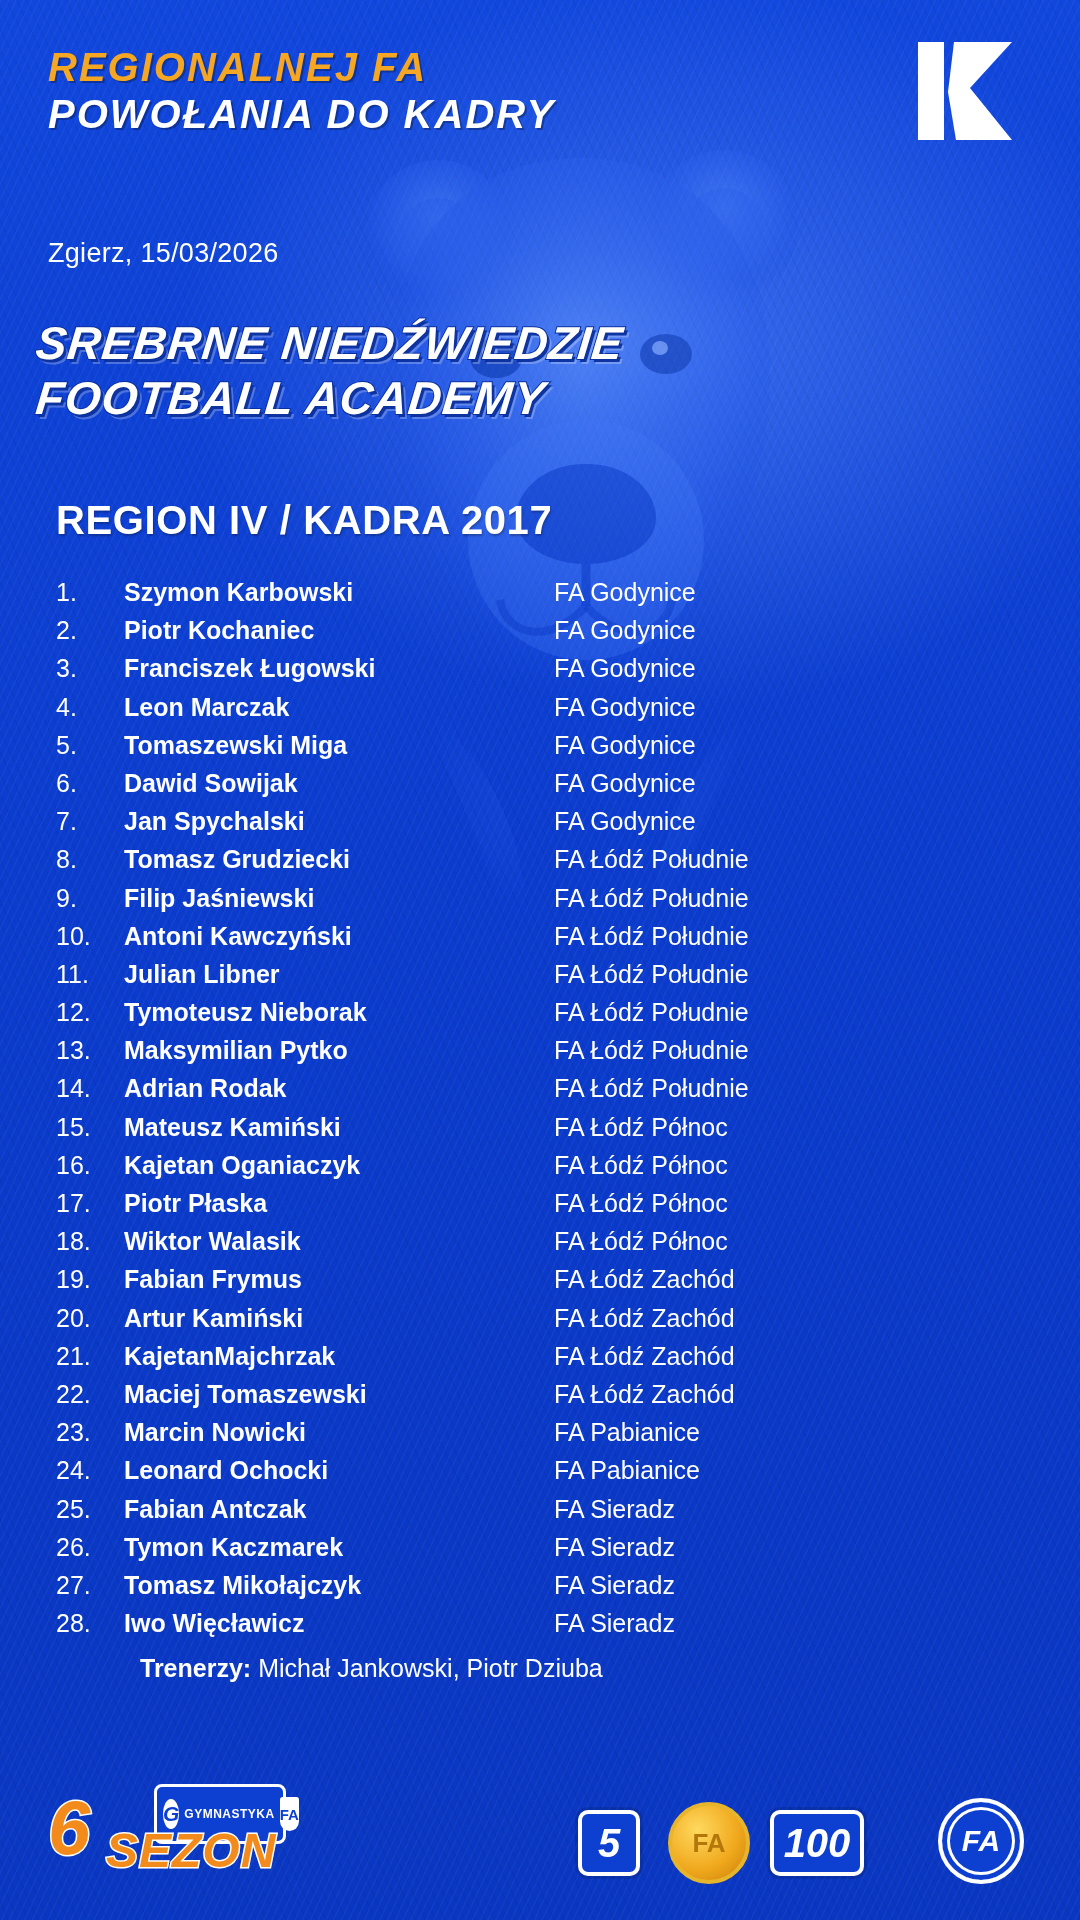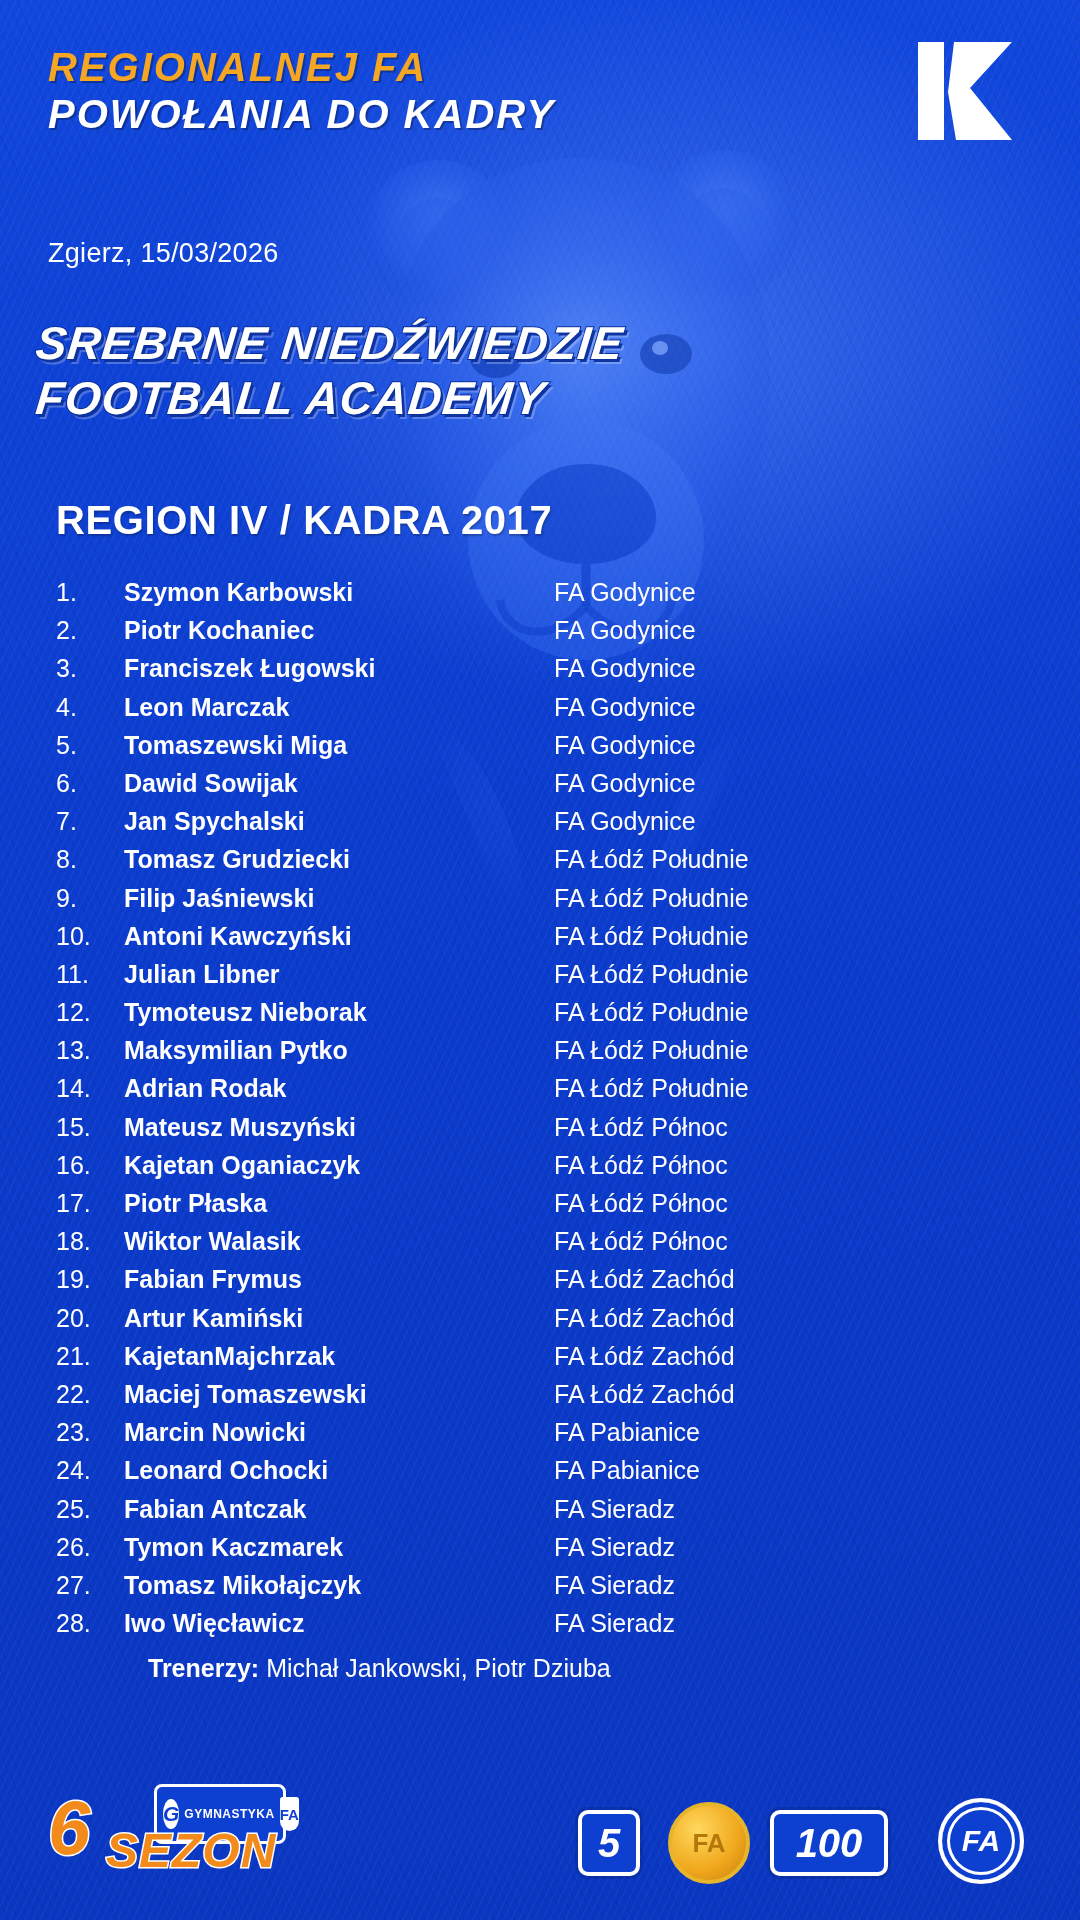--- a/index.html
+++ b/index.html
@@ -147,21 +147,21 @@
     color: #ffffff;
   }
 
   .coaches {
     position: absolute;
     left: 140px;
     top: 1654px;
     font-size: 25px;
     color: #ffffff;
   }
-  .coaches b { font-weight: bold; margin-left: 8px; }
+  .coaches b { font-weight: bold; }
 
   
   #footer { position: absolute; left: 0; bottom: 0; width: 1080px; height: 170px; }
 
   .badge-sezon {
     position: absolute;
     left: 48px;
     bottom: 40px;
     width: 245px;
     height: 92px;
@@ -212,21 +212,21 @@
     height: 66px;
     background: #0d3fd0;
     border: 4px solid #ffffff;
     border-radius: 10px;
     display: flex; align-items: center; justify-content: center;
     font-size: 40px; font-weight: bold; font-style: italic;
     color: #ffffff;
     box-shadow: 0 0 0 3px rgba(0,0,0,0.12);
   }
   #badge-5 { left: 578px; width: 62px; }
-  #badge-100 { left: 770px; width: 118px; }
+  #badge-100 { left: 770px; width: 94px; }
 
   .coin {
     position: absolute;
     left: 668px; bottom: 36px;
     width: 82px; height: 82px;
     border-radius: 50%;
     background: radial-gradient(circle at 35% 32%, #ffd95e 0%, #f0a81d 58%, #c97d09 100%);
     border: 4px solid #e6b52c;
     display: flex; align-items: center; justify-content: center;
     color: #b4780a; font-size: 26px; font-weight: bold;
@@ -372,21 +372,21 @@
         <span class="pname">Maksymilian Pytko</span>
         <span class="club">FA Łódź Południe</span>
       </div>
     <div class="row">
         <span class="rank">14.</span>
         <span class="pname">Adrian Rodak</span>
         <span class="club">FA Łódź Południe</span>
       </div>
     <div class="row">
         <span class="rank">15.</span>
-        <span class="pname">Mateusz Muszyński</span>
+        <span class="pname">Mateusz Kamiński</span>
         <span class="club">FA Łódź Północ</span>
       </div>
     <div class="row">
         <span class="rank">16.</span>
         <span class="pname">Kajetan Oganiaczyk</span>
         <span class="club">FA Łódź Północ</span>
       </div>
     <div class="row">
         <span class="rank">17.</span>
         <span class="pname">Piotr Płaska</span>

